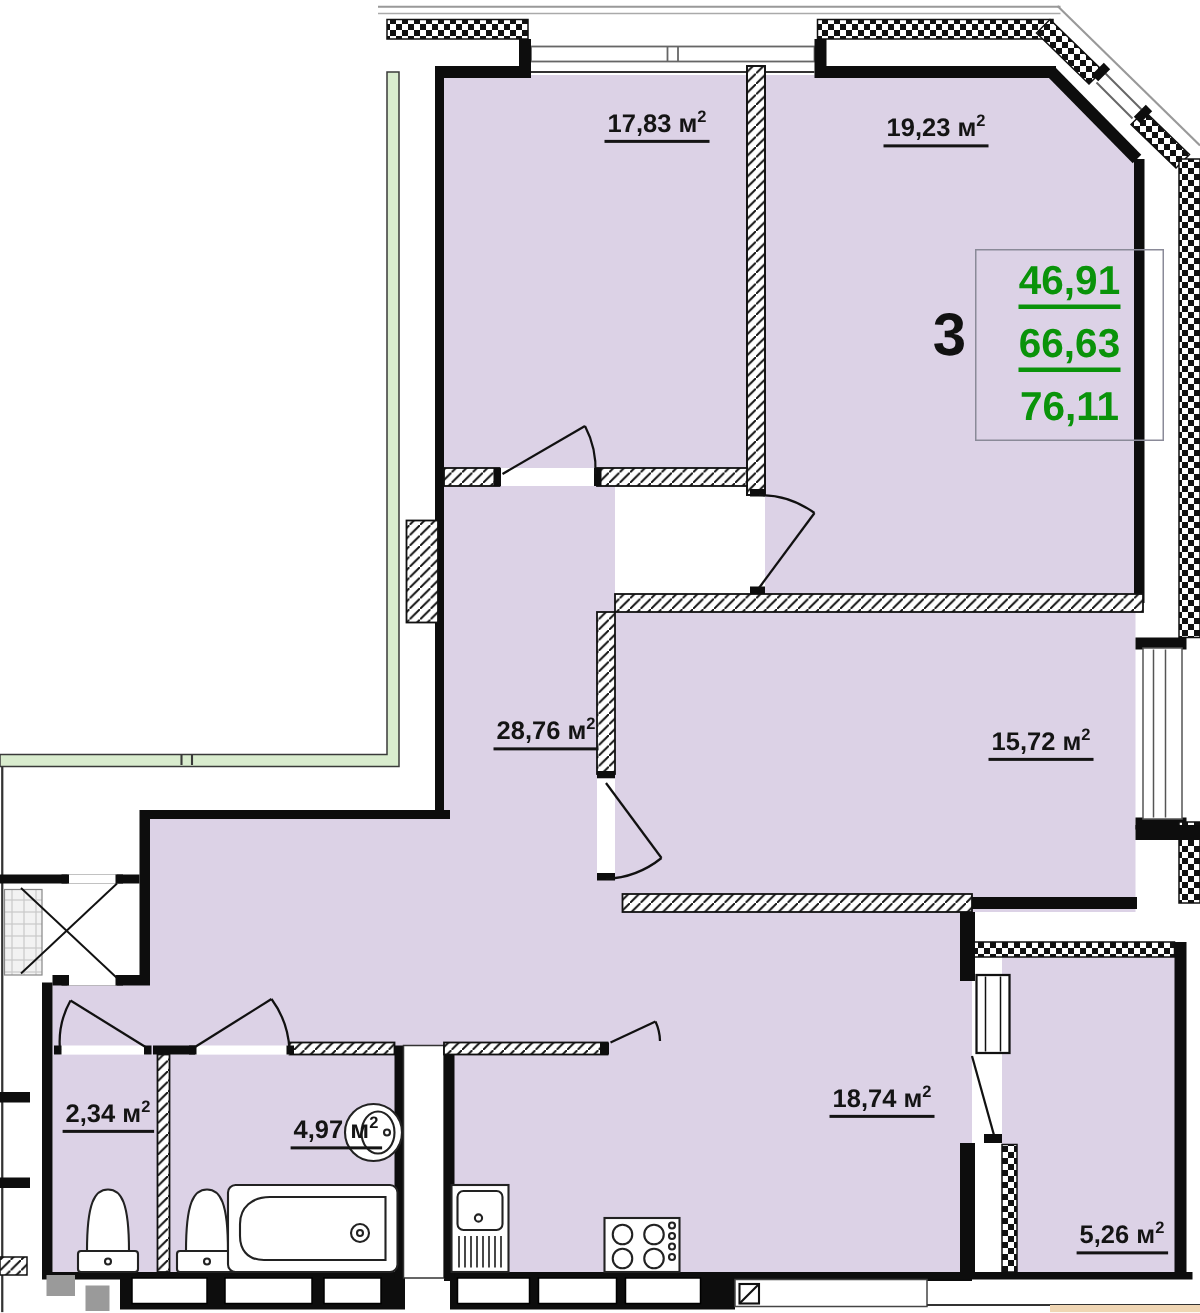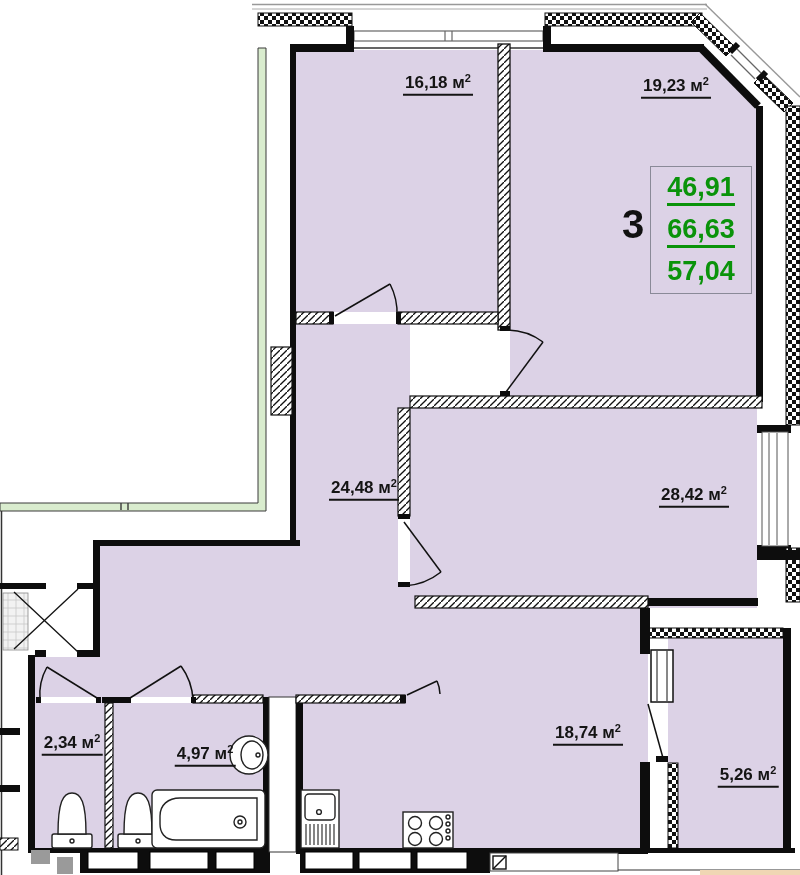--- a/index.html
+++ b/index.html
@@ -5,21 +5,21 @@
   html,body{margin:0;padding:0;background:#fff;}
   #plan{position:relative;width:800px;height:875px;background:#ffffff;
         font-family:"Liberation Sans",sans-serif;overflow:hidden;}
   #plan svg{position:absolute;left:0;top:0;}
   .rlabel{position:absolute;transform:translate(-50%,-50%);
           font-weight:bold;font-size:17px;color:#141414;white-space:nowrap;
           border-bottom:2px solid #141414;padding:0 2px 1px 2px;line-height:1.05;}
   .rlabel sup{font-size:11px;}
   .sumbox{position:absolute;left:650px;top:166px;width:92px;height:122px;
           border:1.5px solid #8a8a98;display:flex;flex-direction:column;
-          align-items:center;justify-content:space-around;padding:2px 4px;}
+          align-items:center;justify-content:space-around;padding:2px 16px;}
   .srow{font-weight:bold;font-size:27px;color:#0a930a;line-height:1.1;text-align:center;}
   .srow.uline{border-bottom:3px solid #0a930a;}
   .rooms-count{position:absolute;left:633px;top:224px;transform:translate(-50%,-50%);
           font-weight:bold;font-size:40px;color:#111;}
 </style>
 </head>
 <body>
 
 <div id="plan">
 
@@ -268,29 +268,29 @@
       <circle cx="415" cy="839" r="6.5"></circle>
       <circle cx="436" cy="839" r="6.5"></circle>
       <circle cx="448" cy="817" r="2"></circle>
       <circle cx="448" cy="824" r="2"></circle>
       <circle cx="448" cy="831" r="2"></circle>
       <circle cx="448" cy="838" r="2"></circle>
     </g>
   </g>
 </svg>
 
-<div class="rlabel" style="left:438px;top:84px"><span>16,18</span>&nbsp;<span>м</span><sup>2</sup></div>
-<div class="rlabel" style="left:676px;top:87px"><span>19,23</span>&nbsp;<span>м</span><sup>2</sup></div>
-<div class="rlabel" style="left:364px;top:489px"><span>24,48</span>&nbsp;<span>м</span><sup>2</sup></div>
-<div class="rlabel" style="left:694px;top:496px"><span>28,42</span>&nbsp;<span>м</span><sup>2</sup></div>
+<div class="rlabel" style="left:438px;top:84px"><span>17,83</span>&nbsp;<span>м</span><sup>2</sup></div>
+<div class="rlabel" style="left:624px;top:87px"><span>19,23</span>&nbsp;<span>м</span><sup>2</sup></div>
+<div class="rlabel" style="left:364px;top:489px"><span>28,76</span>&nbsp;<span>м</span><sup>2</sup></div>
+<div class="rlabel" style="left:694px;top:496px"><span>15,72</span>&nbsp;<span>м</span><sup>2</sup></div>
 <div class="rlabel" style="left:588px;top:734px"><span>18,74</span>&nbsp;<span>м</span><sup>2</sup></div>
 <div class="rlabel" style="left:72px;top:744px"><span>2,34</span>&nbsp;<span>м</span><sup>2</sup></div>
-<div class="rlabel" style="left:205px;top:755px"><span>4,97</span>&nbsp;<span>м</span><sup>2</sup></div>
-<div class="rlabel" style="left:748px;top:776px"><span>5,26</span>&nbsp;<span>м</span><sup>2</sup></div>
+<div class="rlabel" style="left:224px;top:755px"><span>4,97</span>&nbsp;<span>м</span><sup>2</sup></div>
+<div class="rlabel" style="left:748px;top:825px"><span>5,26</span>&nbsp;<span>м</span><sup>2</sup></div>
 
 <div class="rooms-count">3</div>
 <div class="sumbox">
   <div class="srow uline">46,91</div>
   <div class="srow uline">66,63</div>
-  <div class="srow">57,04</div>
+  <div class="srow">76,11</div>
 </div>
 
 </div>
 
 </body></html>

